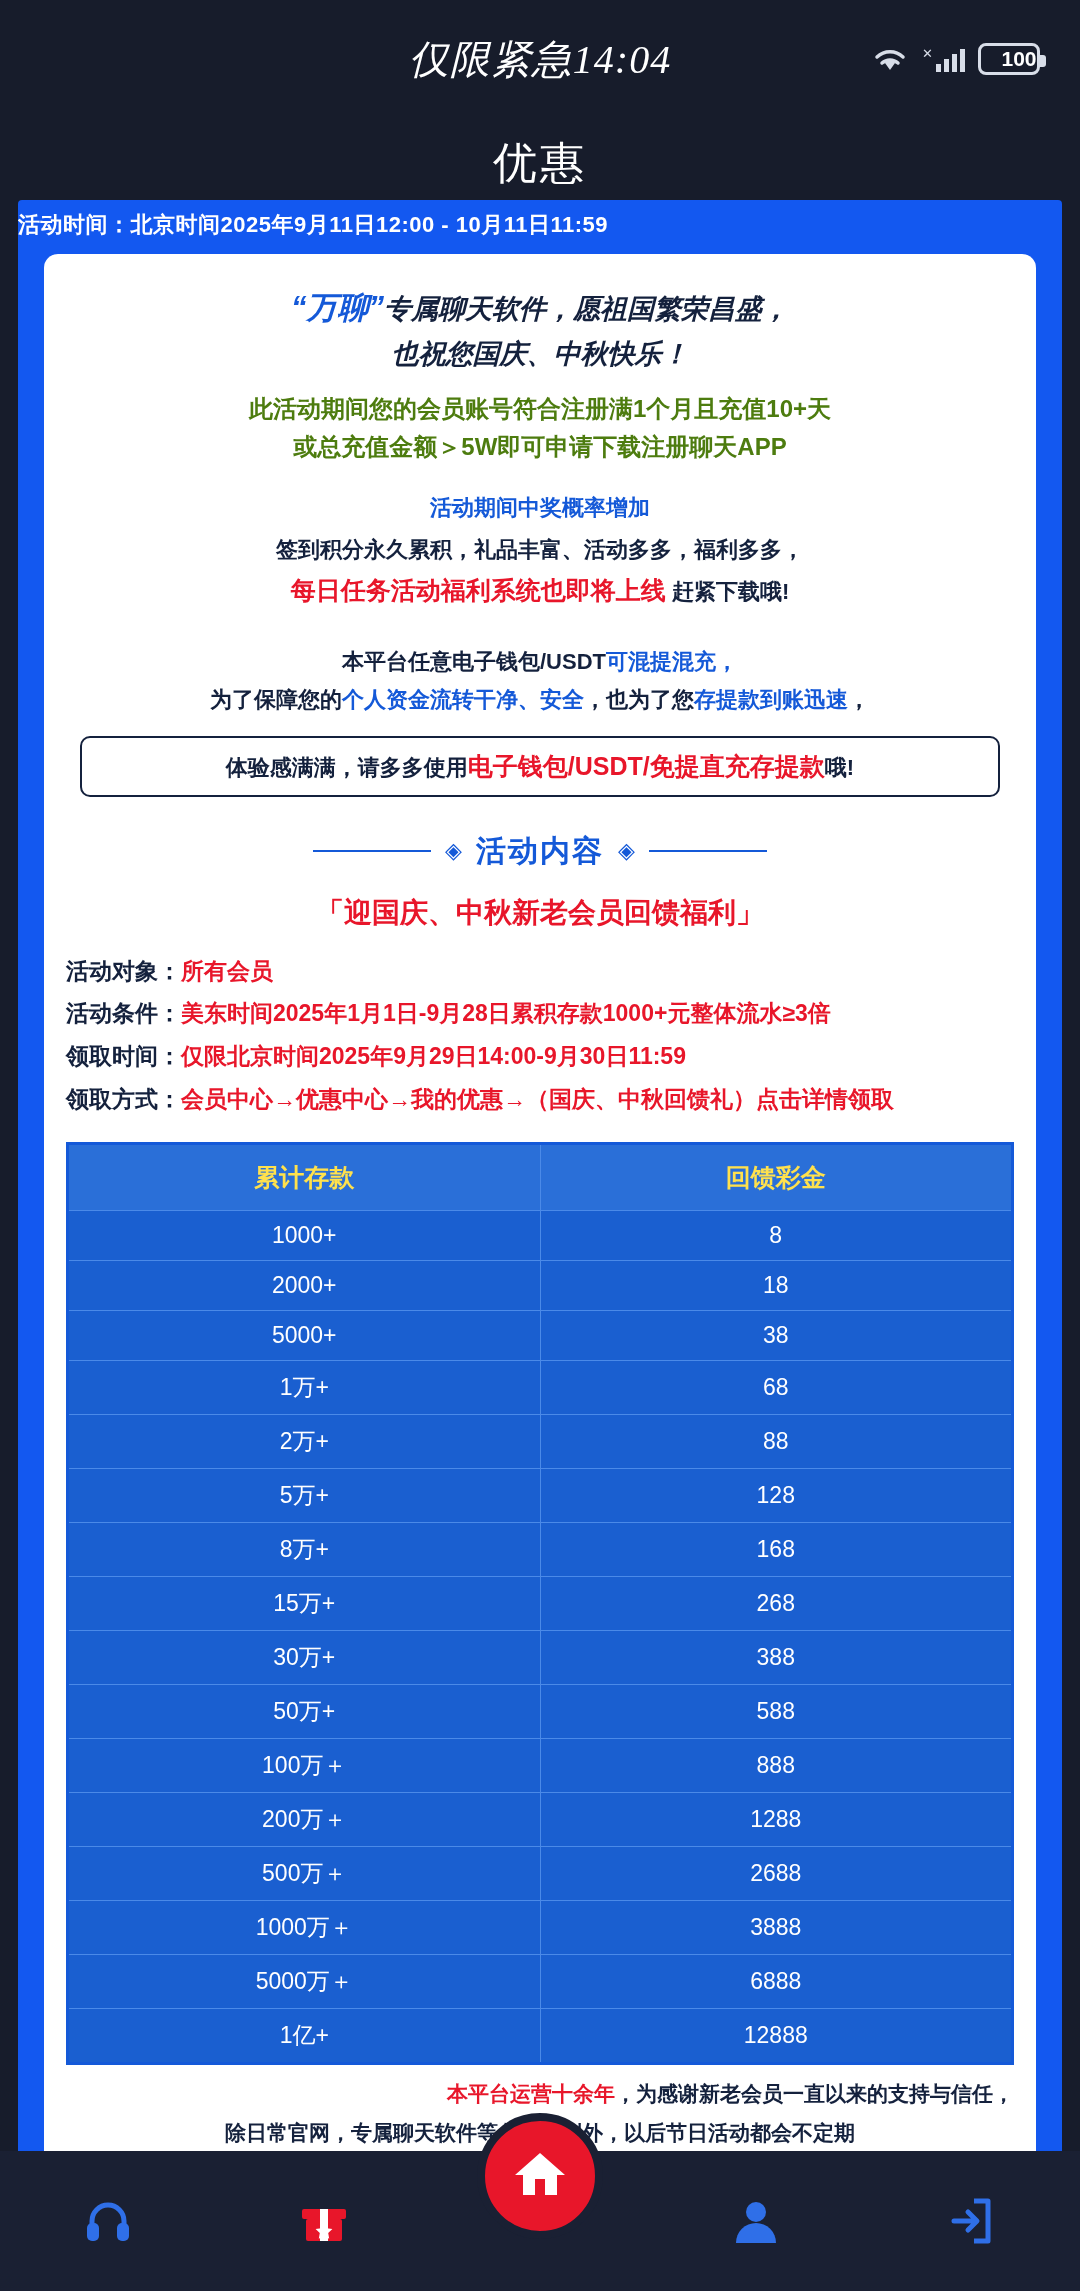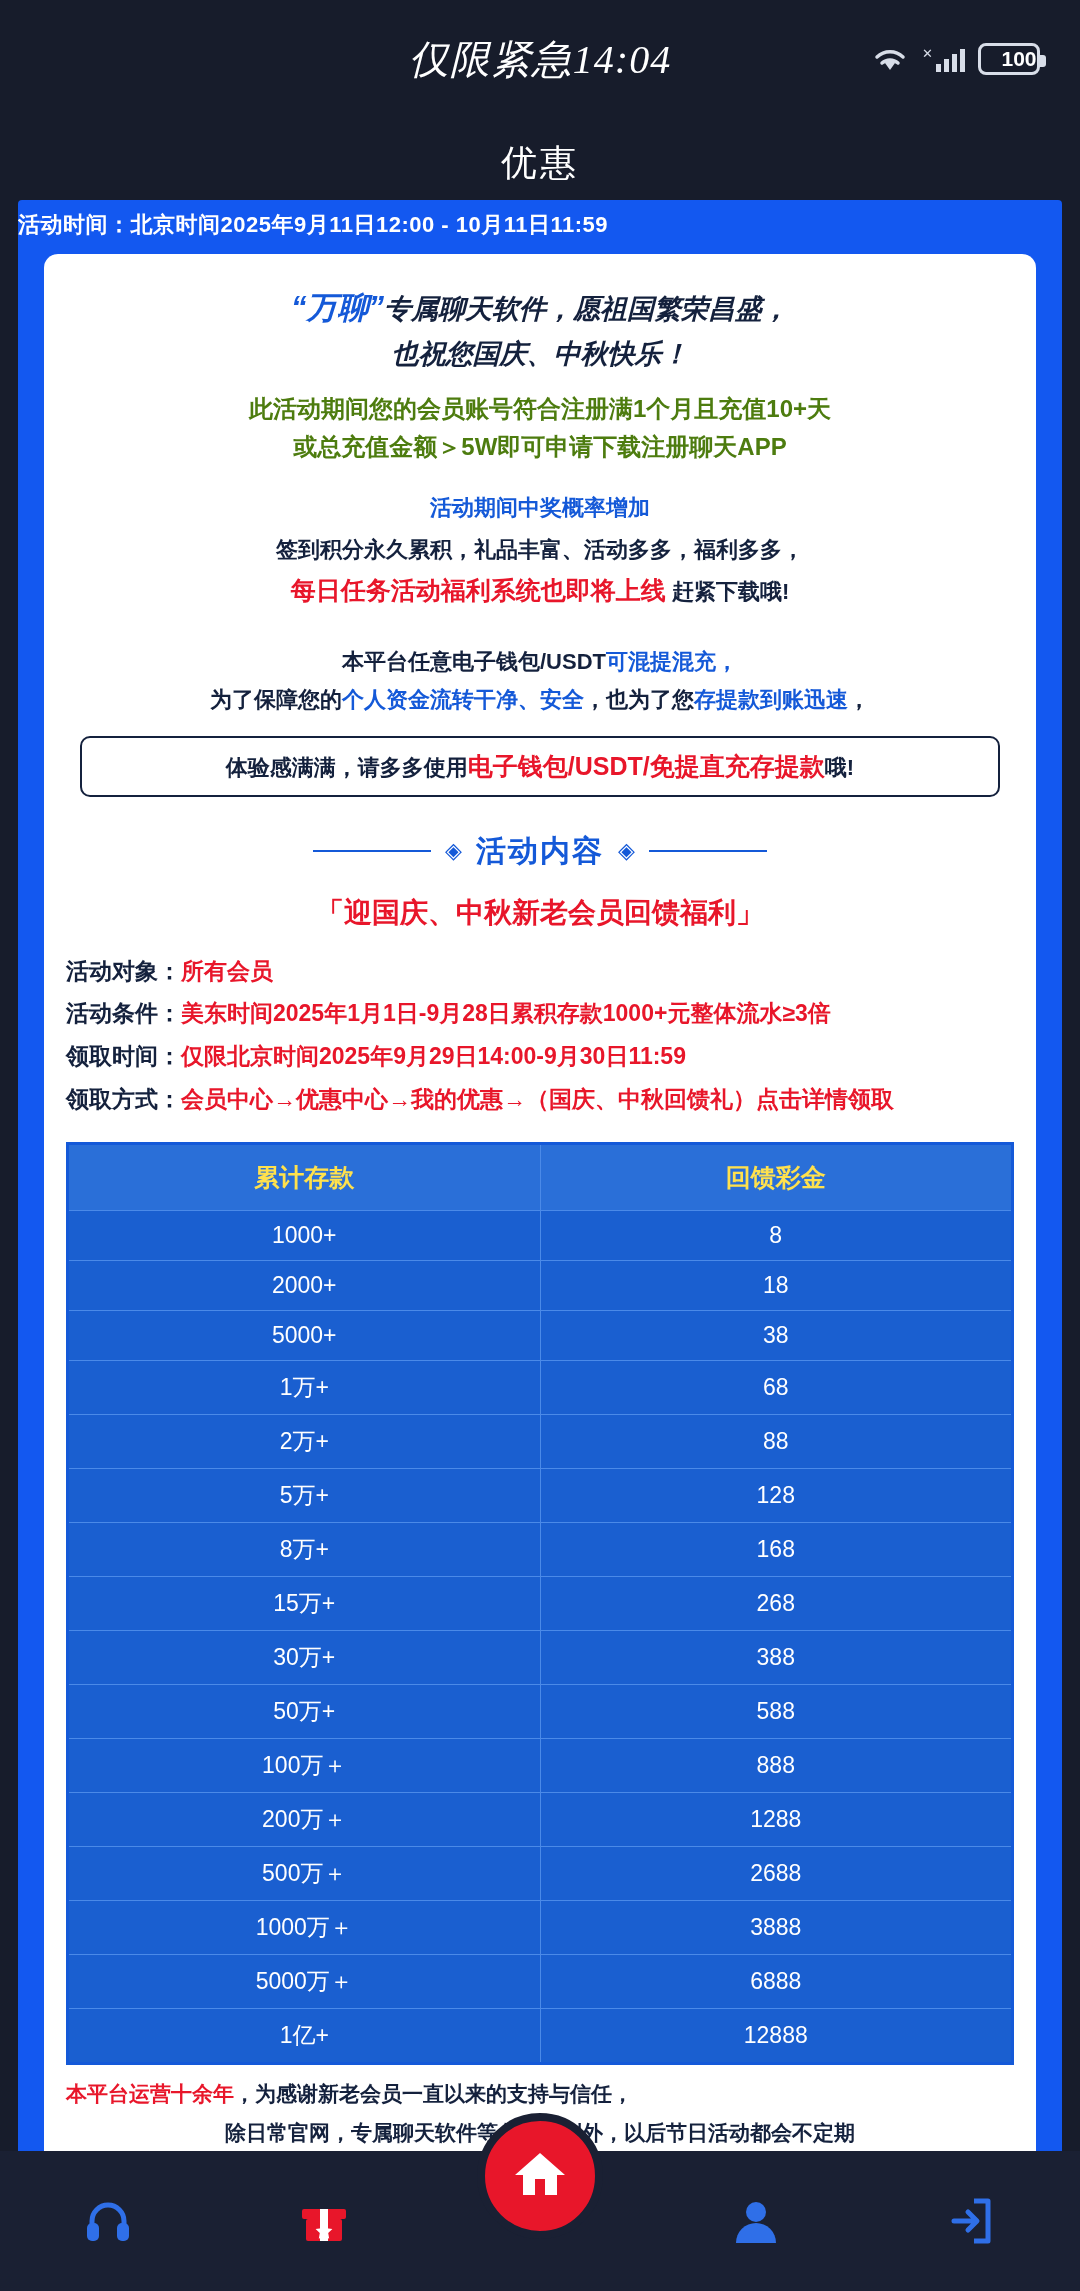--- a/index.html
+++ b/index.html
@@ -62,21 +62,21 @@
 
   
   .titlebar {
     height: 90px;
     display: flex;
     align-items: center;
     justify-content: center;
   }
   .titlebar h1 {
     color: #ffffff;
-    font-size: 36px;
+    font-size: 44px;
     font-weight: normal;
     letter-spacing: 3px;
   }
 
   
   .content {
     position: absolute;
     top: 200px;
     left: 18px;
     right: 18px;
@@ -207,21 +207,21 @@
     padding: 11px 0;
     border: 1px solid #4b8ae8;
   }
   .foot-dark {
     text-align: center;
     color: #14213d;
     font-size: 21px;
     line-height: 1.85;
     font-weight: bold;
   }
-  .foot-mix { text-align: left; font-size: 21px; line-height: 1.85; font-weight: bold; color:#14213d;}
+  .foot-mix { text-align: right; font-size: 21px; line-height: 1.85; font-weight: bold; color:#14213d;}
   .foot-mix .r { color: #e8162a; }
 
   .subtitle-red2 {
     text-align: center;
     color: #e8162a;
     font-size: 29px;
     font-weight: bold;
     margin-top: 40px;
   }
 

